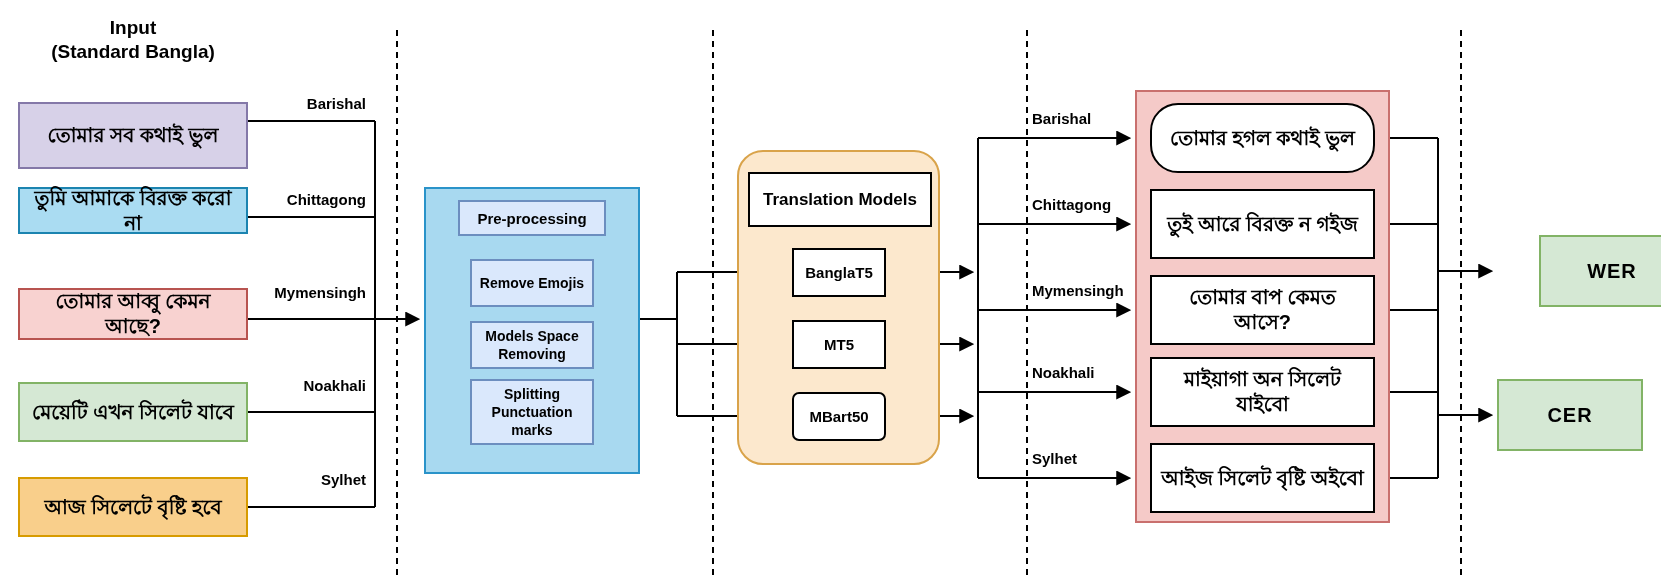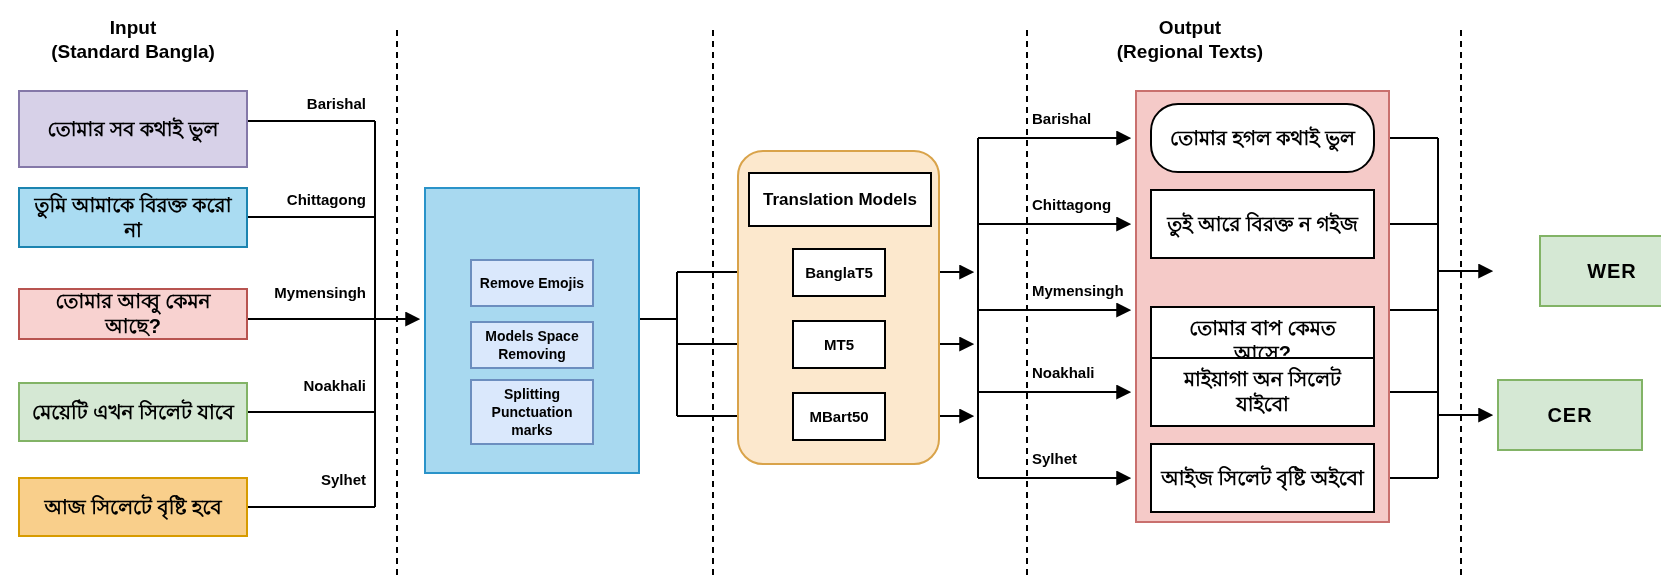--- a/index.html
+++ b/index.html
@@ -111,57 +111,54 @@
       <path d="M1438 138 V478"></path>
       <path d="M1438 271 H1491" marker-end="url(#arrow)"></path>
       <path d="M1438 415 H1491" marker-end="url(#arrow)"></path>
     </g>
   </svg>
 
   <div class="section-title" style="left:18px; top:16px; width:230px;">
     <div>Input</div>
     <div>(Standard Bangla)</div>
   </div>
-  <div class="section-title" style="left:1075px; top:16px; width:230px;">
-    <div>Output</div>
-    <div>(Regional Texts)</div>
-  </div>
 
-  <div class="node in-box in-1 bn" style="top:90px; height:78px;text-align:center;">তোমার সব কথাই ভুল</div>
-  <div class="node in-box in-2 bn" style="top:187px; height:61px;">তুমি আমাকে বিরক্ত করো না</div>
+  <div class="node in-box in-1 bn" style="top:102px; height:67px;text-align:center;">তোমার সব কথাই ভুল</div>
+  <div class="node in-box in-2 bn" style="top:187px; height:47px;">তুমি আমাকে বিরক্ত করো না</div>
   <div class="node in-box in-3 bn" style="top:288px; height:52px;">তোমার আব্বু কেমন আছে?</div>
   <div class="node in-box in-4 bn" style="top:382px; height:60px;">মেয়েটি এখন সিলেট যাবে</div>
   <div class="node in-box in-5 bn" style="top:477px; height:60px;">আজ সিলেটে বৃষ্টি হবে</div>
 
   <div class="region-label in" style="top:95px;">Barishal</div>
   <div class="region-label in" style="top:191px;">Chittagong</div>
   <div class="region-label in" style="top:284px;">Mymensingh</div>
   <div class="region-label in" style="top:377px;">Noakhali</div>
   <div class="region-label in" style="top:471px;">Sylhet</div>
 
   <div class="pre-container"></div>
+  <div class="pre-title node" style="border-width:2px;">Pre-processing</div>
   <div class="pre-step node" style="top:259px; height:48px;">Remove Emojis</div>
   <div class="pre-step node" style="top:321px; height:48px;">Models Space Removing</div>
   <div class="pre-step node" style="top:379px; height:66px;">Splitting Punctuation marks</div>
 
   <div class="models-container"></div>
   <div class="models-title node">Translation Models</div>
   <div class="model-box node" style="top:248px;">BanglaT5</div>
   <div class="model-box node" style="top:320px;">MT5</div>
-  <div class="model-box node" style="top:392px;">MBart50</div>
+  <div class="model-box node" style="top:392px;border-radius:7px;">MBart50</div>
 
   <div class="region-label out" style="top:110px;">Barishal</div>
   <div class="region-label out" style="top:196px;">Chittagong</div>
   <div class="region-label out" style="top:282px;">Mymensingh</div>
   <div class="region-label out" style="top:364px;">Noakhali</div>
   <div class="region-label out" style="top:450px;">Sylhet</div>
 
   <div class="out-container"></div>
   <div class="out-box node bn" style="top:103px;border-radius:28px;">তোমার হগল কথাই ভুল</div>
   <div class="out-box node bn" style="top:189px;">তুই আরে বিরক্ত ন গইজ</div>
-  <div class="out-box node bn" style="top:275px;margin-top:31px;">তোমার বাপ কেমত আসে?</div>
+  <div class="out-box node bn" style="top:275px;">তোমার বাপ কেমত আসে?</div>
   <div class="out-box node bn" style="top:357px;">মাইয়াগা অন সিলেট যাইবো</div>
   <div class="out-box node bn" style="top:443px;">আইজ সিলেট বৃষ্টি অইবো</div>
 
   <div class="metric-box node" style="top:235px;margin-left:42px;">WER</div>
   <div class="metric-box node" style="top:379px;">CER</div>
 
 </div>
 
 </body></html>

